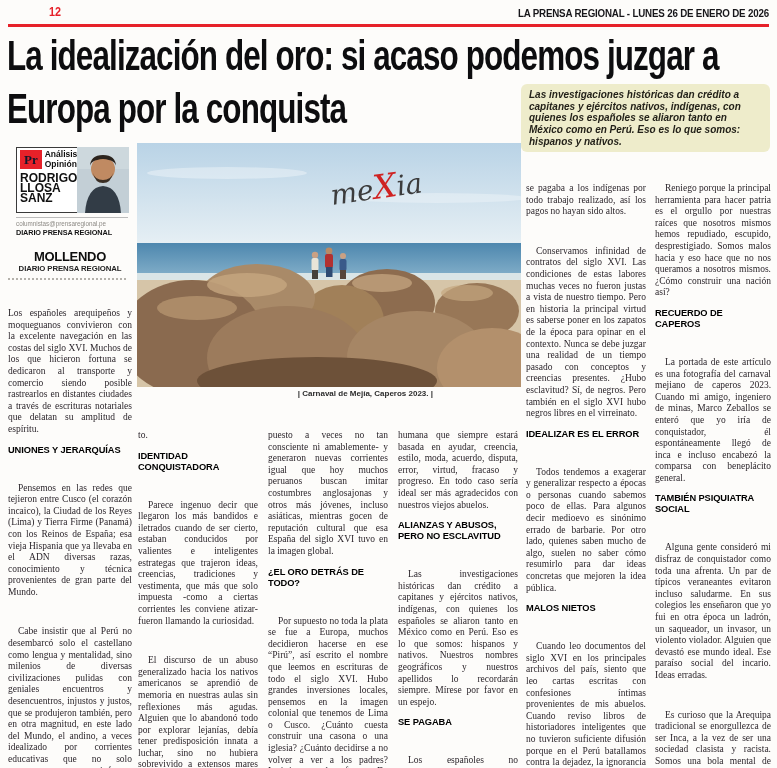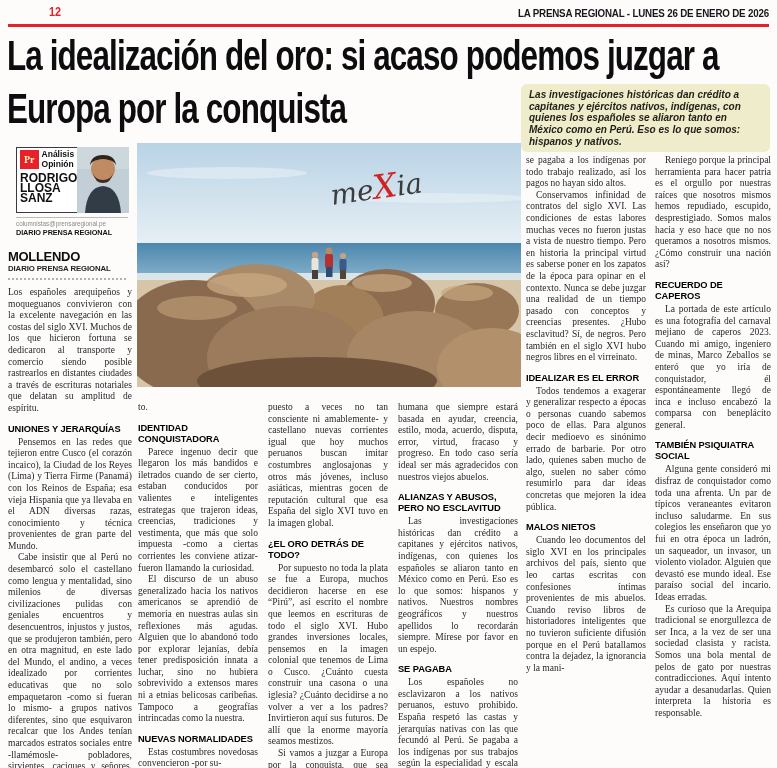--- a/index.html
+++ b/index.html
@@ -24,32 +24,32 @@
   .standfirst { position:absolute; left:521px; top:84px; width:249px; min-height:64px;
                 background:#eeeccb; border-radius:6px; padding:5px 8px 4px;
                 font:italic bold 10px/11.7px "Liberation Sans",sans-serif; color:#24221a;
                 text-align:left; }
 
   
   .author-card { position:relative; width:121px; height:70px; margin-bottom:2px; }
   .card-frame { position:absolute; left:8px; top:2px; width:82px; height:66px;
                 border:1.5px solid #3a3a3a; background:#fff; padding:2px 3px; }
   .brand-row { display:flex; align-items:stretch; gap:3px; }
-  .pr-logo { background:#e62129; color:#fef9c3; font-family:"Liberation Serif",serif; font-weight:bold;
-             font-size:10px; line-height:19px; padding:0 4px; }
+  .pr-logo { background:#e62129; color:#0f172a; font-family:"Liberation Serif",serif; font-weight:bold;
+             font-size:13px; line-height:19px; padding:0 4px; }
   .brand-section { font-family:"Liberation Sans",sans-serif; font-weight:bold; font-size:8.5px;
                    line-height:9.5px; color:#111; width:46px; }
   .author-name { margin-top:5px; width:52px; font-family:"Liberation Sans",sans-serif;
                  font-weight:bold; font-size:12px; line-height:9.8px; color:#101010; }
   .portrait { position:absolute; right:0; top:2px; width:52px; height:66px; overflow:hidden; }
   .author-email { font-family:"Liberation Sans",sans-serif; font-size:6.3px; color:#8d8a85;
                   border-top:1px solid #bbb; padding-top:2px; margin:0 0 1px 8px; width:112px; }
   .author-org { font-family:"Liberation Sans",sans-serif; font-weight:bold; font-size:7.3px;
                 color:#141414; margin-left:8px; letter-spacing:-.1px; }
-  .dateline { margin:12px 0 0 0; }
+  .dateline { margin:12px 0 0 0;text-align:center; }
   .dateline-city { font-family:"Liberation Sans",sans-serif; font-weight:bold; font-size:13px;
                    letter-spacing:-.3px; color:#0e0e0e; }
   .dateline-org { font-family:"Liberation Sans",sans-serif; font-weight:bold; font-size:7.8px;
                   color:#222; letter-spacing:-.1px; }
   .dotted { border-top:2px dotted #b4b1ab; margin:5px 0 7px; width:118px; }
 
   
   .photo-wrap { position:absolute; left:137px; top:143px; width:384px; height:244px; }
   .photo-wrap svg { display:block; }
   .photo-caption { position:absolute; left:137px; top:389px; width:296px; text-align:right;
@@ -58,21 +58,21 @@
 
   
   .col { position:absolute; width:120px; }
   .col1 { left:8px;  top:145px; width:124px; }
   .col2 { left:138px; top:402px; }
   .col3 { left:268px; top:402px; }
   .col4 { left:398px; top:402px; }
   .col5 { left:526px; top:155px; }
   .col6 { left:655px; top:155px; width:116px; }
   .body-p { font-size:9.5px; line-height:11.6px; text-align:justify; text-indent:10px;
-            hyphens:auto; color:#2b252b; }
+            hyphens:auto; color:#2b252b;margin-top:28px; }
   .body-p.flush { text-indent:0; }
   .sub-head { font-family:"Liberation Sans",sans-serif; font-weight:bold; font-size:9.6px;
               line-height:11px; letter-spacing:-.1px; margin:8px 0 3px; color:#000;
               transform:scaleX(.97); transform-origin:left; }
 </style>
 </head>
 <body>
 
 <div class="page">
 
@@ -130,20 +130,21 @@
         <circle cx="206" cy="113" r="3" fill="#caa184"></circle>
         <rect x="202.5" y="116" width="7" height="12" rx="2" fill="#3a5a8a"></rect>
         <rect x="203" y="127" width="6" height="9" fill="#56443a"></rect>
       </g>
 
       <text transform="translate(195,62) rotate(-8)" font-family="DejaVu Serif, serif" font-style="italic" font-size="28" fill="#3c3c3c">
         <tspan>me</tspan><tspan fill="#cf2222" font-size="33">X</tspan><tspan>ia</tspan>
       </text>
     </svg>
   </div>
+  <div class="photo-caption">| Carnaval de Mejía, Caperos 2023. |</div>
 
   <div class="col col1">
     <div class="author-card">
       <div class="card-frame">
         <div class="brand-row">
           <span class="pr-logo">Pr</span>
           <span class="brand-section">Análisis &amp; Opinión</span>
         </div>
         <div class="author-name">RODRIGO LLOSA SANZ</div>
       </div>
@@ -175,21 +176,21 @@
 
   <div class="col col2">
       <p class="body-p flush">to.</p>
       <h3 class="sub-head">IDENTIDAD CONQUISTADORA</h3>
       <p class="body-p">Parece ingenuo decir que llegaron los más bandidos e iletrados cuando de ser cierto, estaban conducidos por valientes e inteligentes estrategas que trajeron ideas, creencias, tradiciones y vestimenta, que más que solo impuesta -como a ciertas corrientes les conviene atizar- fueron llamando la curiosidad.</p>
       <p class="body-p">El discurso de un abuso generalizado hacia los nativos americanos se aprendió de memoria en nuestras aulas sin reflexiones más agudas. Alguien que lo abandonó todo por explorar lejanías, debía tener predisposición innata a luchar, sino no hubiera sobrevivido a extensos mares ni a etnias belicosas caribeñas. Tampoco a geografías intrincadas como la nuestra.</p>
       <h3 class="sub-head">NUEVAS NORMALIDADES</h3>
       <p class="body-p">Estas costumbres novedosas convencieron -por su-</p>
     </div>
   <div class="col col3">
-      <p class="body-p flush">puesto a veces no tan consciente ni amablemente- y castellano nuevas corrientes igual que hoy muchos peruanos buscan imitar costumbres anglosajonas y otros más jóvenes, incluso asiáticas, mientras gocen de reputación cultural que esa España del siglo XVI tuvo en la imagen global.</p>
+      <p class="body-p flush">puesto a veces no tan consciente ni amablemente- y generaron nuevas corrientes igual que hoy muchos peruanos buscan imitar costumbres anglosajonas y otros más jóvenes, incluso asiáticas, mientras gocen de reputación cultural que esa España del siglo XVI tuvo en la imagen global.</p>
       <h3 class="sub-head">¿EL ORO DETRÁS DE TODO?</h3>
       <p class="body-p">Por supuesto no toda la plata se fue a Europa, muchos decidieron hacerse en ese “Pirú”, así escrito el nombre que leemos en escrituras de todo el siglo XVI. Hubo grandes inversiones locales, pensemos en la imagen colonial que tenemos de Lima o Cusco. ¿Cuánto cuesta construir una casona o una iglesia? ¿Cuánto decidirse a no volver a ver a los padres? Invirtieron aquí sus futuros. De allí que la enorme mayoría seamos mestizos.</p>
       <p class="body-p">Si vamos a juzgar a Europa por la conquista, que sea conociendo mejor la historia, una</p>
     </div>
   <div class="col col4">
       <p class="body-p flush">humana que siempre estará basada en ayudar, creencia, estilo, moda, acuerdo, disputa, error, virtud, fracaso y progreso. En todo caso sería ideal ser más agradecidos con nuestros viejos abuelos.</p>
       <h3 class="sub-head">ALIANZAS Y ABUSOS, PERO NO ESCLAVITUD</h3>
       <p class="body-p">Las investigaciones históricas dan crédito a capitanes y ejércitos nativos, indígenas, con quienes los españoles se aliaron tanto en México como en Perú. Eso es lo que somos: hispanos y nativos. Nuestros nombres geográficos y nuestros apellidos lo recordarán siempre. Mírese por favor en un espejo.</p>
       <h3 class="sub-head">SE PAGABA</h3>
       <p class="body-p">Los españoles no esclavizaron a los nativos peruanos, estuvo prohibido. España respetó las castas y jerarquías nativas con las que fecundó al Perú. Se pagaba a los indígenas por sus trabajos según la especialidad y escala social a la que correspondían. Sí, recalco,</p>

